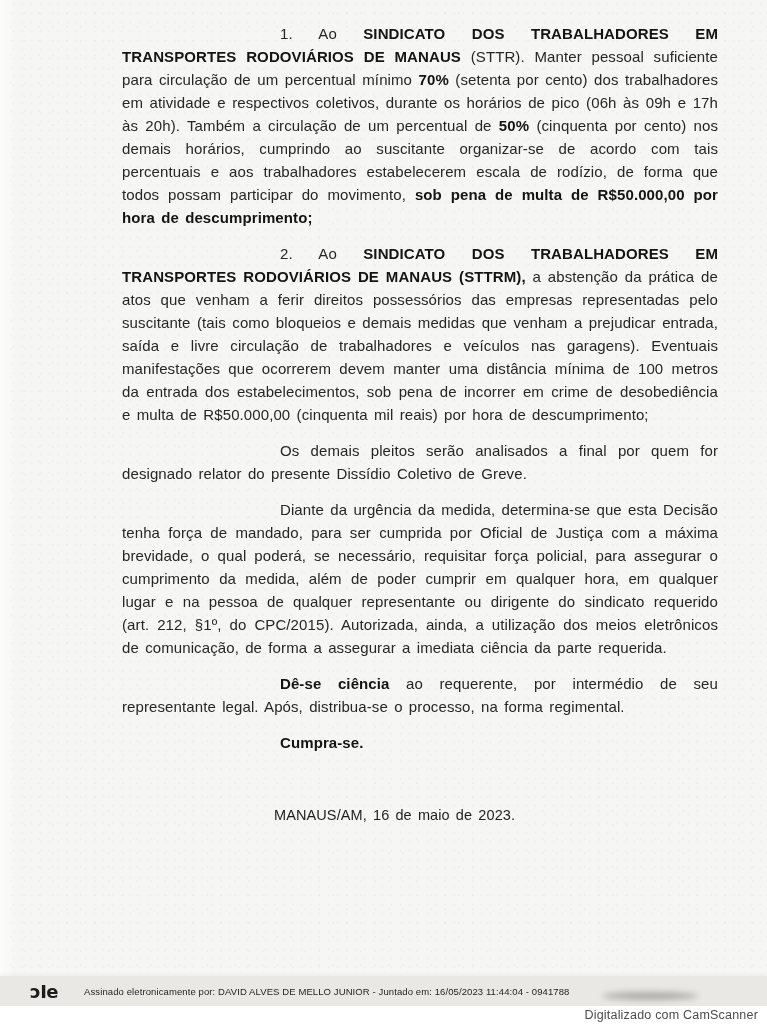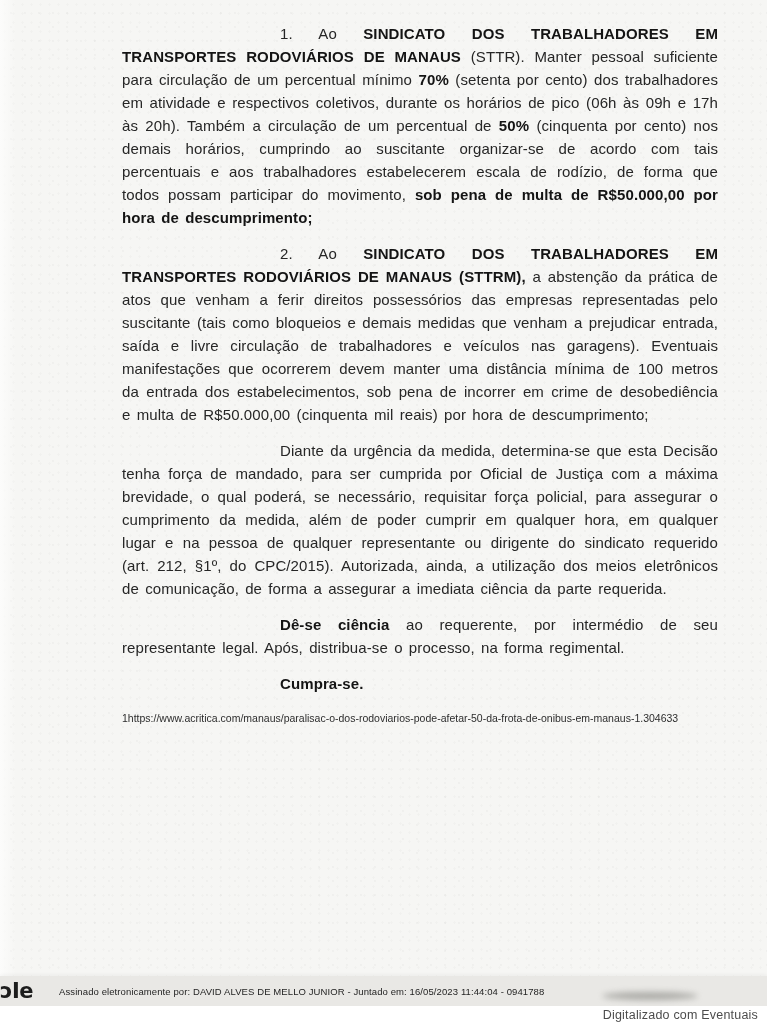--- a/index.html
+++ b/index.html
@@ -28,48 +28,49 @@
     margin-top:15px; font-size:10.5px; line-height:16px; text-align:left;
     color:#2d2d2d; max-width:578px; word-spacing:0; letter-spacing:0;
     word-break:break-word;
   }
   .dateline { margin-top:50px; font-size:14.5px; text-align:left; text-indent:152px; color:#1f1f1f; }
   .sigband {
     position:absolute; left:0; right:0; top:976px; height:30px;
     background:#e9e8e5; display:flex; align-items:center;
     box-shadow:0 -2px 3px rgba(0,0,0,0.03);
   }
-  .pje { font-weight:bold; font-size:21px; color:#1c1c1c; letter-spacing:-0.5px; font-family:"DejaVu Sans",sans-serif; }
+  .pje { margin-left:30px; font-weight:bold; font-size:18px; color:#1c1c1c; letter-spacing:-0.5px; font-family:"DejaVu Sans",sans-serif; }
   .sig { margin-left:26px; font-size:9.5px; color:#242424; letter-spacing:0.1px; white-space:nowrap; }
   .smudge { position:absolute; top:992px; left:602px; width:96px; height:8px;
     background:#83837e; border-radius:50%; filter:blur(3px); opacity:0.6; }
   .camscanner-row { position:absolute; left:0; right:0; bottom:0; height:18px; background:#ffffff; }
   .camscanner { position:absolute; right:9px; bottom:2px; font-size:12.5px; color:#4c4c4c; letter-spacing:0.2px; }
 </style>
 </head>
 <body>
 
 <div class="page">
   <div class="scan">
     <div class="edge-left"></div>
 
     <div class="textblock">
       <p class="para"><span>1. Ao </span><span class="b">SINDICATO DOS TRABALHADORES EM TRANSPORTES RODOVIÁRIOS DE MANAUS</span><span> (STTR). Manter pessoal suficiente para circulação de um percentual mínimo </span><span class="b">70%</span><span> (setenta por cento) dos trabalhadores em atividade e respectivos coletivos, durante os horários de pico (06h às 09h e 17h às 20h). Também a circulação de um percentual de </span><span class="b">50%</span><span> (cinquenta por cento) nos demais horários, cumprindo ao suscitante organizar-se de acordo com tais percentuais e aos trabalhadores estabelecerem escala de rodízio, de forma que todos possam participar do movimento, </span><span class="b">sob pena de multa de R$50.000,00 por hora de descumprimento;</span></p>
       <p class="para"><span>2. Ao </span><span class="b">SINDICATO DOS TRABALHADORES EM TRANSPORTES RODOVIÁRIOS DE MANAUS (STTRM),</span><span> a abstenção da prática de atos que venham a ferir direitos possessórios das empresas representadas pelo suscitante (tais como bloqueios e demais medidas que venham a prejudicar entrada, saída e livre circulação de trabalhadores e veículos nas garagens). Eventuais manifestações que ocorrerem devem manter uma distância mínima de 100 metros da entrada dos estabelecimentos, sob pena de incorrer em crime de desobediência e multa de R$50.000,00 (cinquenta mil reais) por hora de descumprimento;</span></p>
+      <p class="para"><span>Os demais pleitos serão analisados a final por quem for designado relator do presente Dissídio Coletivo de Greve.</span></p>
       <p class="para"><span>Diante da urgência da medida, determina-se que esta Decisão tenha força de mandado, para ser cumprida por Oficial de Justiça com a máxima brevidade, o qual poderá, se necessário, requisitar força policial, para assegurar o cumprimento da medida, além de poder cumprir em qualquer hora, em qualquer lugar e na pessoa de qualquer representante ou dirigente do sindicato requerido (art. 212, §1º, do CPC/2015). Autorizada, ainda, a utilização dos meios eletrônicos de comunicação, de forma a assegurar a imediata ciência da parte requerida.</span></p>
       <p class="para"><span class="b">Dê-se ciência</span><span> ao requerente, por intermédio de seu representante legal. Após, distribua-se o processo, na forma regimental.</span></p>
       <p class="para"><span class="b">Cumpra-se.</span></p>
 
-      <div class="footnote">1https://www.acritica.com/manaus/paralisac-o-dos-rodoviarios-pode-afetar-50-da-frota-de-onibus-em-manaus-1.304633</div>
 
+      <p class="dateline">MANAUS/AM, 16 de maio de 2023.</p>
     </div>
 
     <div class="sigband">
       <span class="pje">ɔIe</span>
       <span class="sig">Assinado eletronicamente por: DAVID ALVES DE MELLO JUNIOR - Juntado em: 16/05/2023 11:44:04 - 0941788</span>
     </div>
     <div class="smudge"></div>
   </div>
 
   <div class="camscanner-row">
-    <span class="camscanner">Digitalizado com Eventuais</span>
+    <span class="camscanner">Digitalizado com CamScanner</span>
   </div>
 </div>
 
 </body></html>

